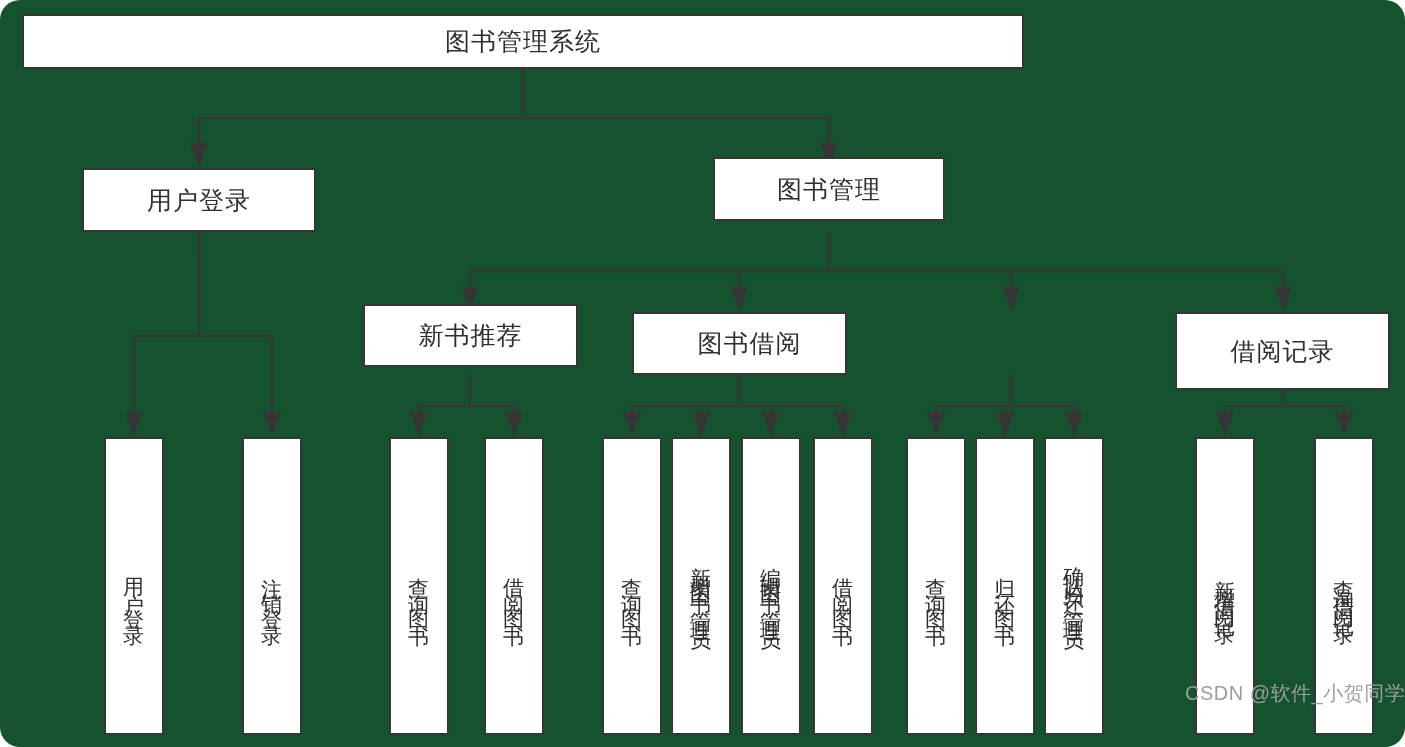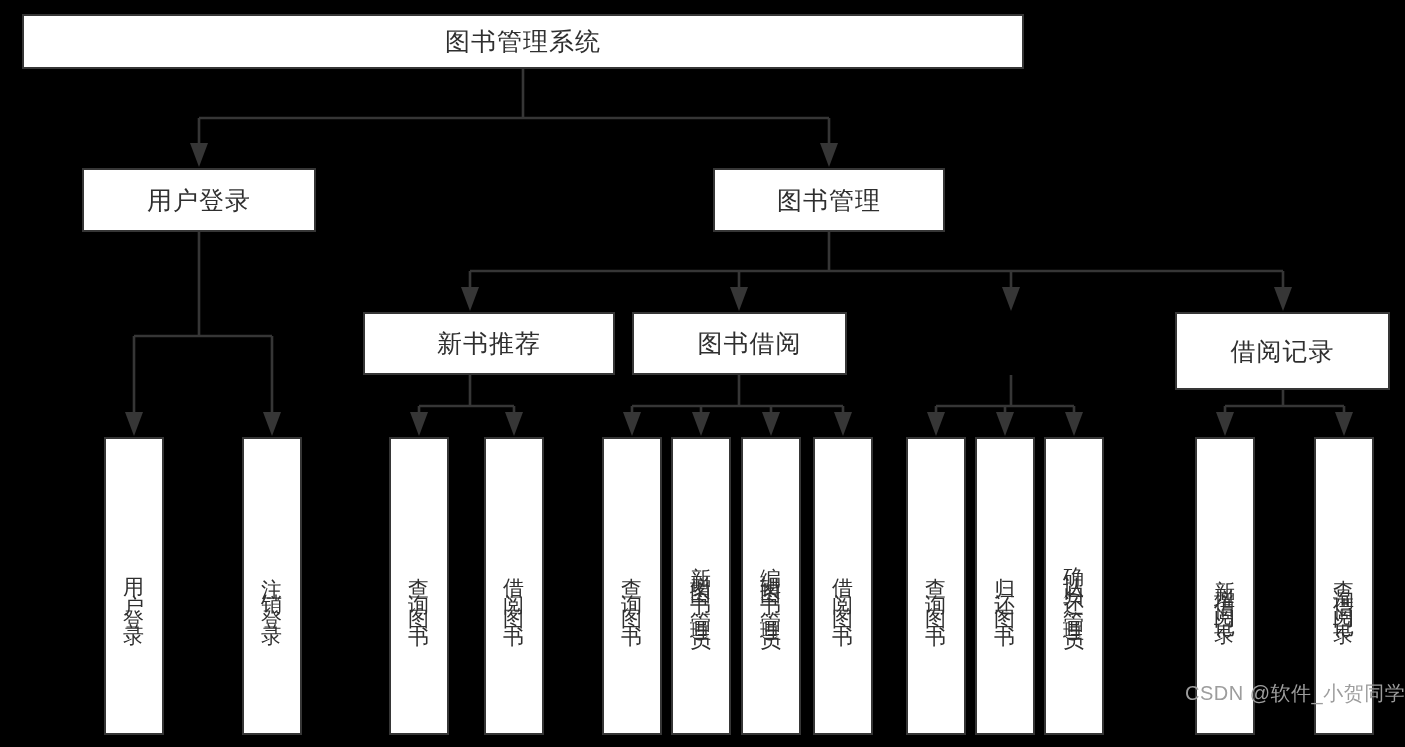--- a/index.html
+++ b/index.html
@@ -1,21 +1,22 @@
 <!DOCTYPE html>
 <html><head>
 <meta charset="utf-8">
 <style>
   html,body{margin:0;padding:0;background:#ffffff;}
   .canvas{
     position:relative;
     width:1405px;height:747px;
-    background:#000000;
+    background:#14532d;
     font-family:"Liberation Sans","DejaVu Sans",sans-serif;
     overflow:hidden;
+    border-radius:20px;
   }
   svg.connectors{position:absolute;left:0;top:0;z-index:1;}
   svg.connectors path.lines{stroke:#363636;stroke-width:2.6;fill:none;}
   svg.connectors polygon{fill:#363636;}
   .node{
     position:absolute;
     box-sizing:border-box;
     border:2.6px solid #363636;
     background:#ffffff;
     display:flex;align-items:center;justify-content:center;
@@ -73,25 +74,25 @@
     <polygon points="1335,412 1353,412 1344,436"></polygon>
   </svg>
 
   <div class="node" style="left:22px;top:14px;width:1002px;height:55px;">
     <span class="hlabel">图书管理系统</span>
   </div>
 
   <div class="node" style="left:82px;top:168px;width:234px;height:64px;">
     <span class="hlabel">用户登录</span>
   </div>
-  <div class="node" style="left:713px;top:168px;width:232px;height:64px;">
+  <div class="node" style="left:713px;top:157px;width:232px;height:64px;">
     <span class="hlabel">图书管理</span>
   </div>
 
-  <div class="node" style="left:363px;top:312px;width:252px;height:63px;">
+  <div class="node" style="left:363px;top:304px;width:215px;height:63px;">
     <span class="hlabel">新书推荐</span>
   </div>
   <div class="node" style="left:632px;top:312px;width:215px;height:63px;padding-left:20px;">
     <span class="hlabel">图书借阅</span>
   </div>
   <div class="node" style="left:1175px;top:312px;width:215px;height:78px;">
     <span class="hlabel">借阅记录</span>
   </div>
 
   <div class="node" style="left:104px;top:437px;width:60px;height:298px;">

